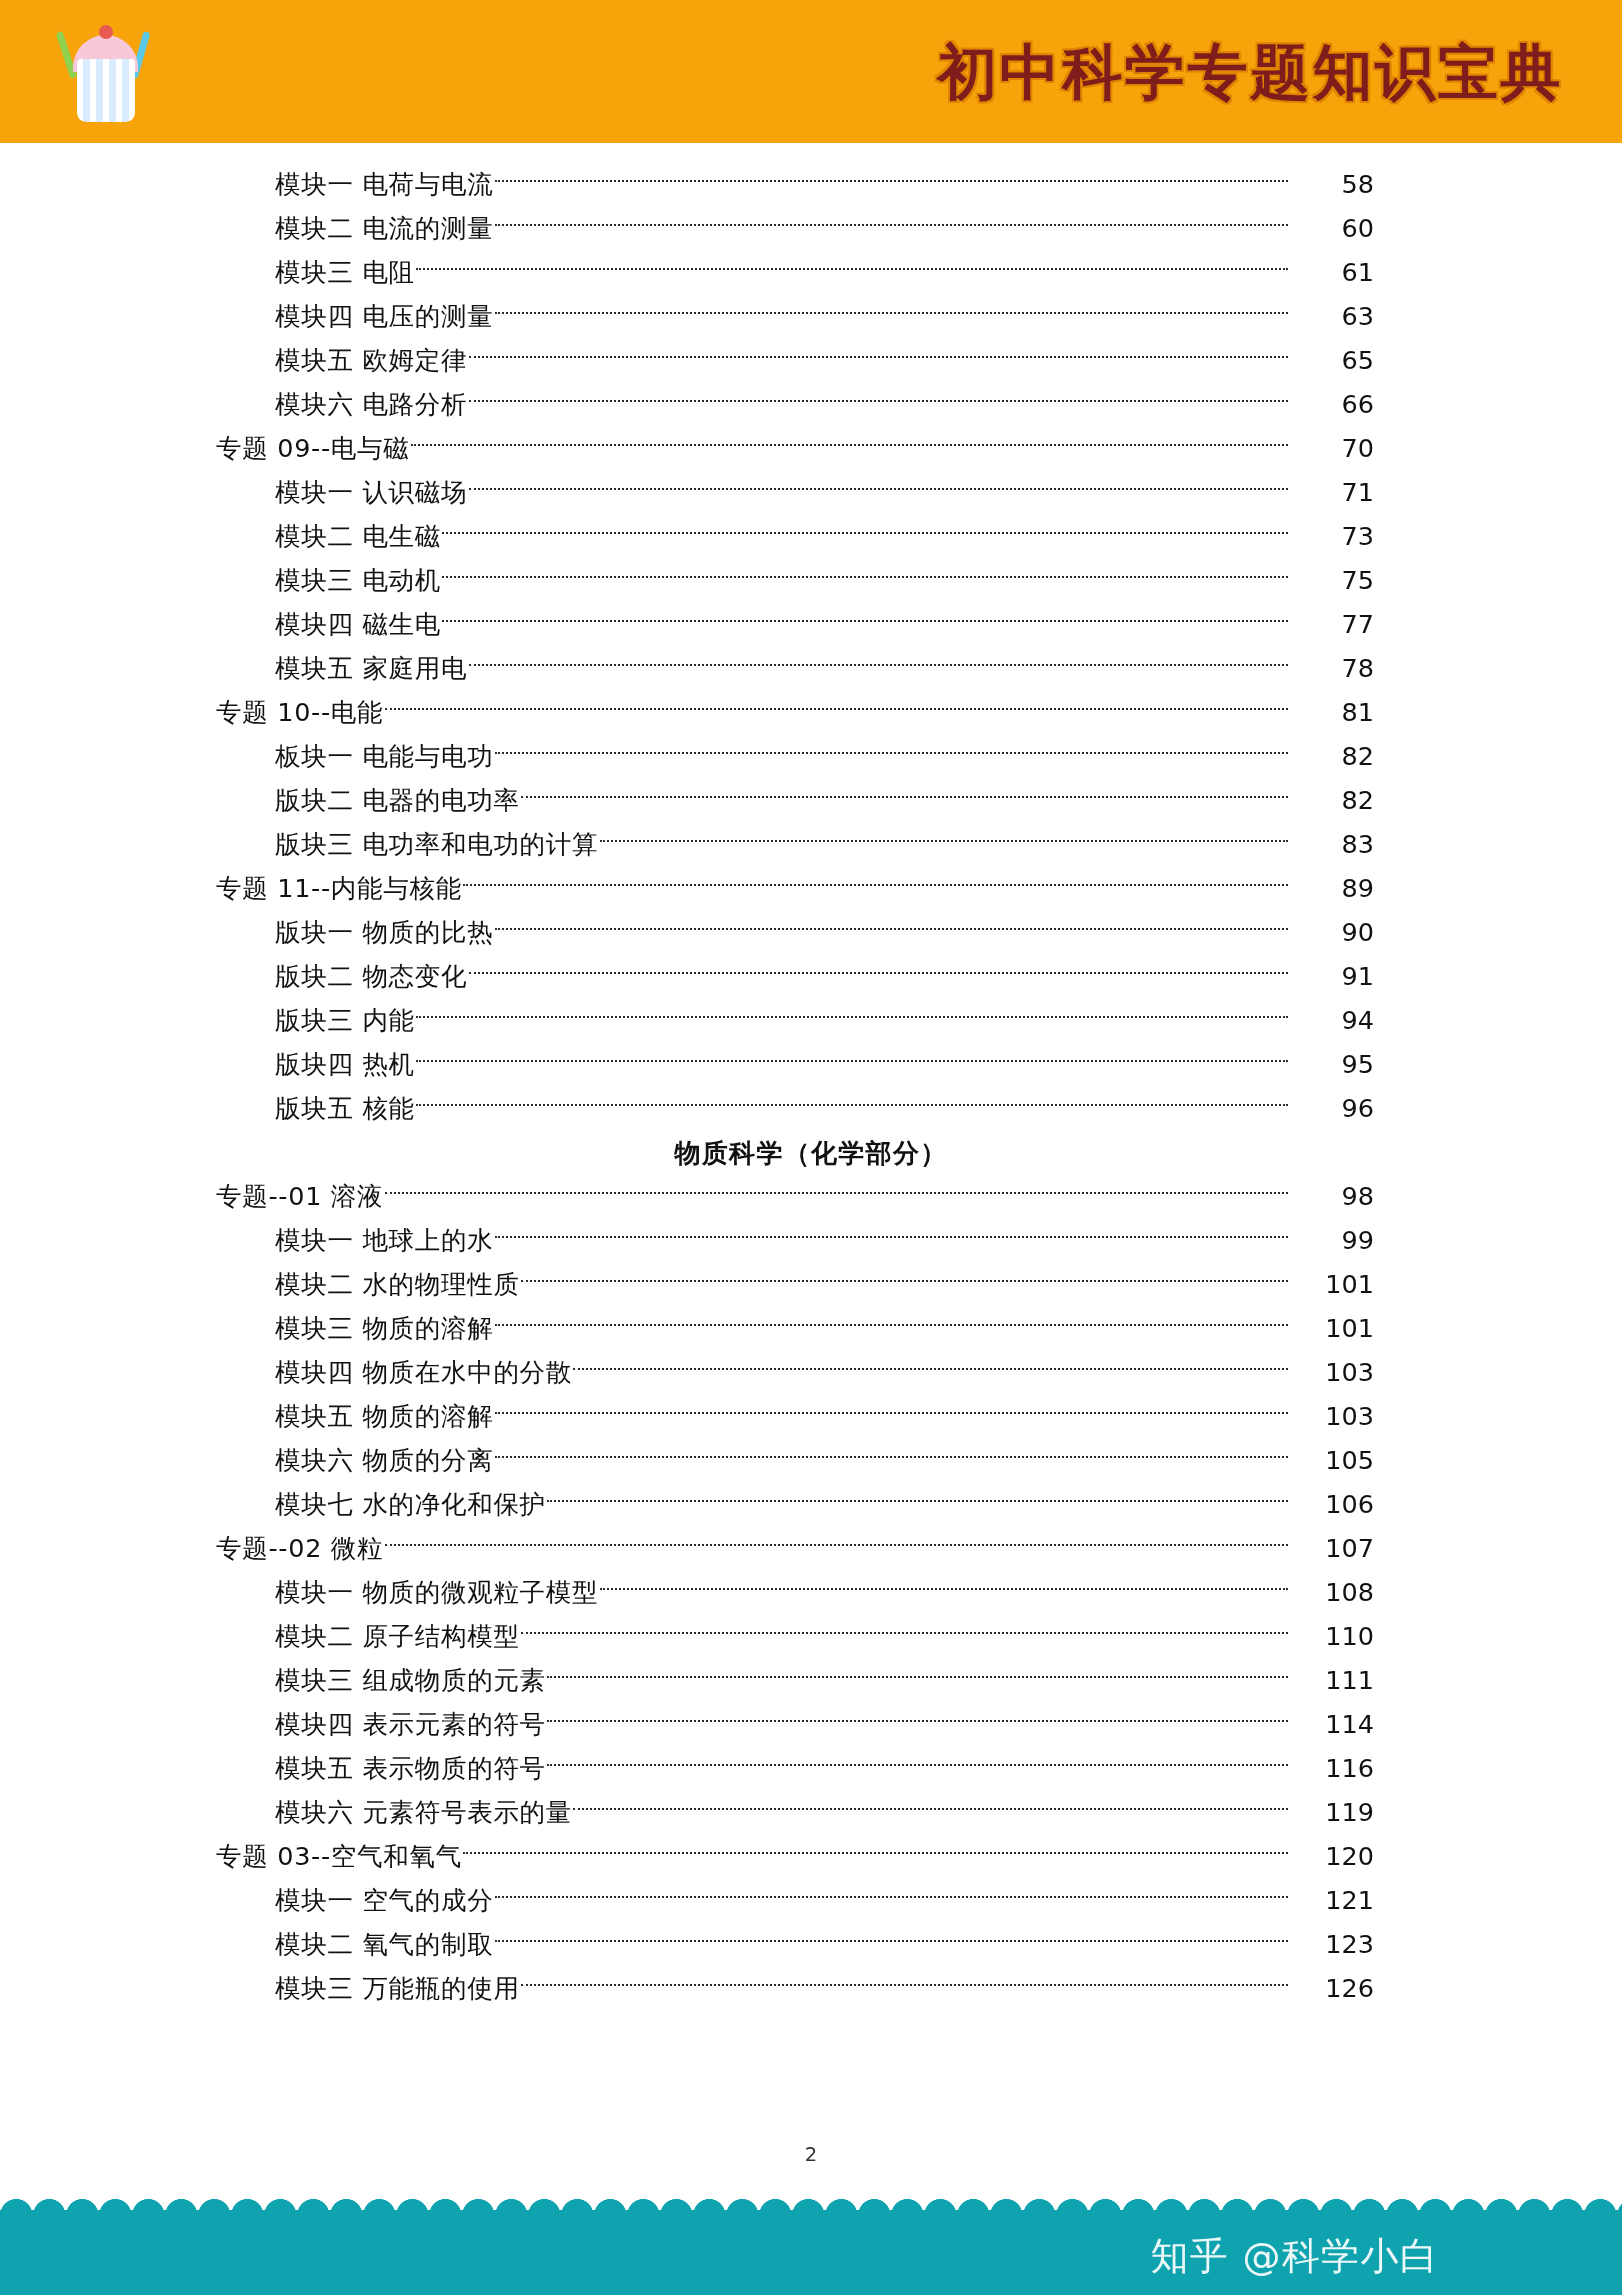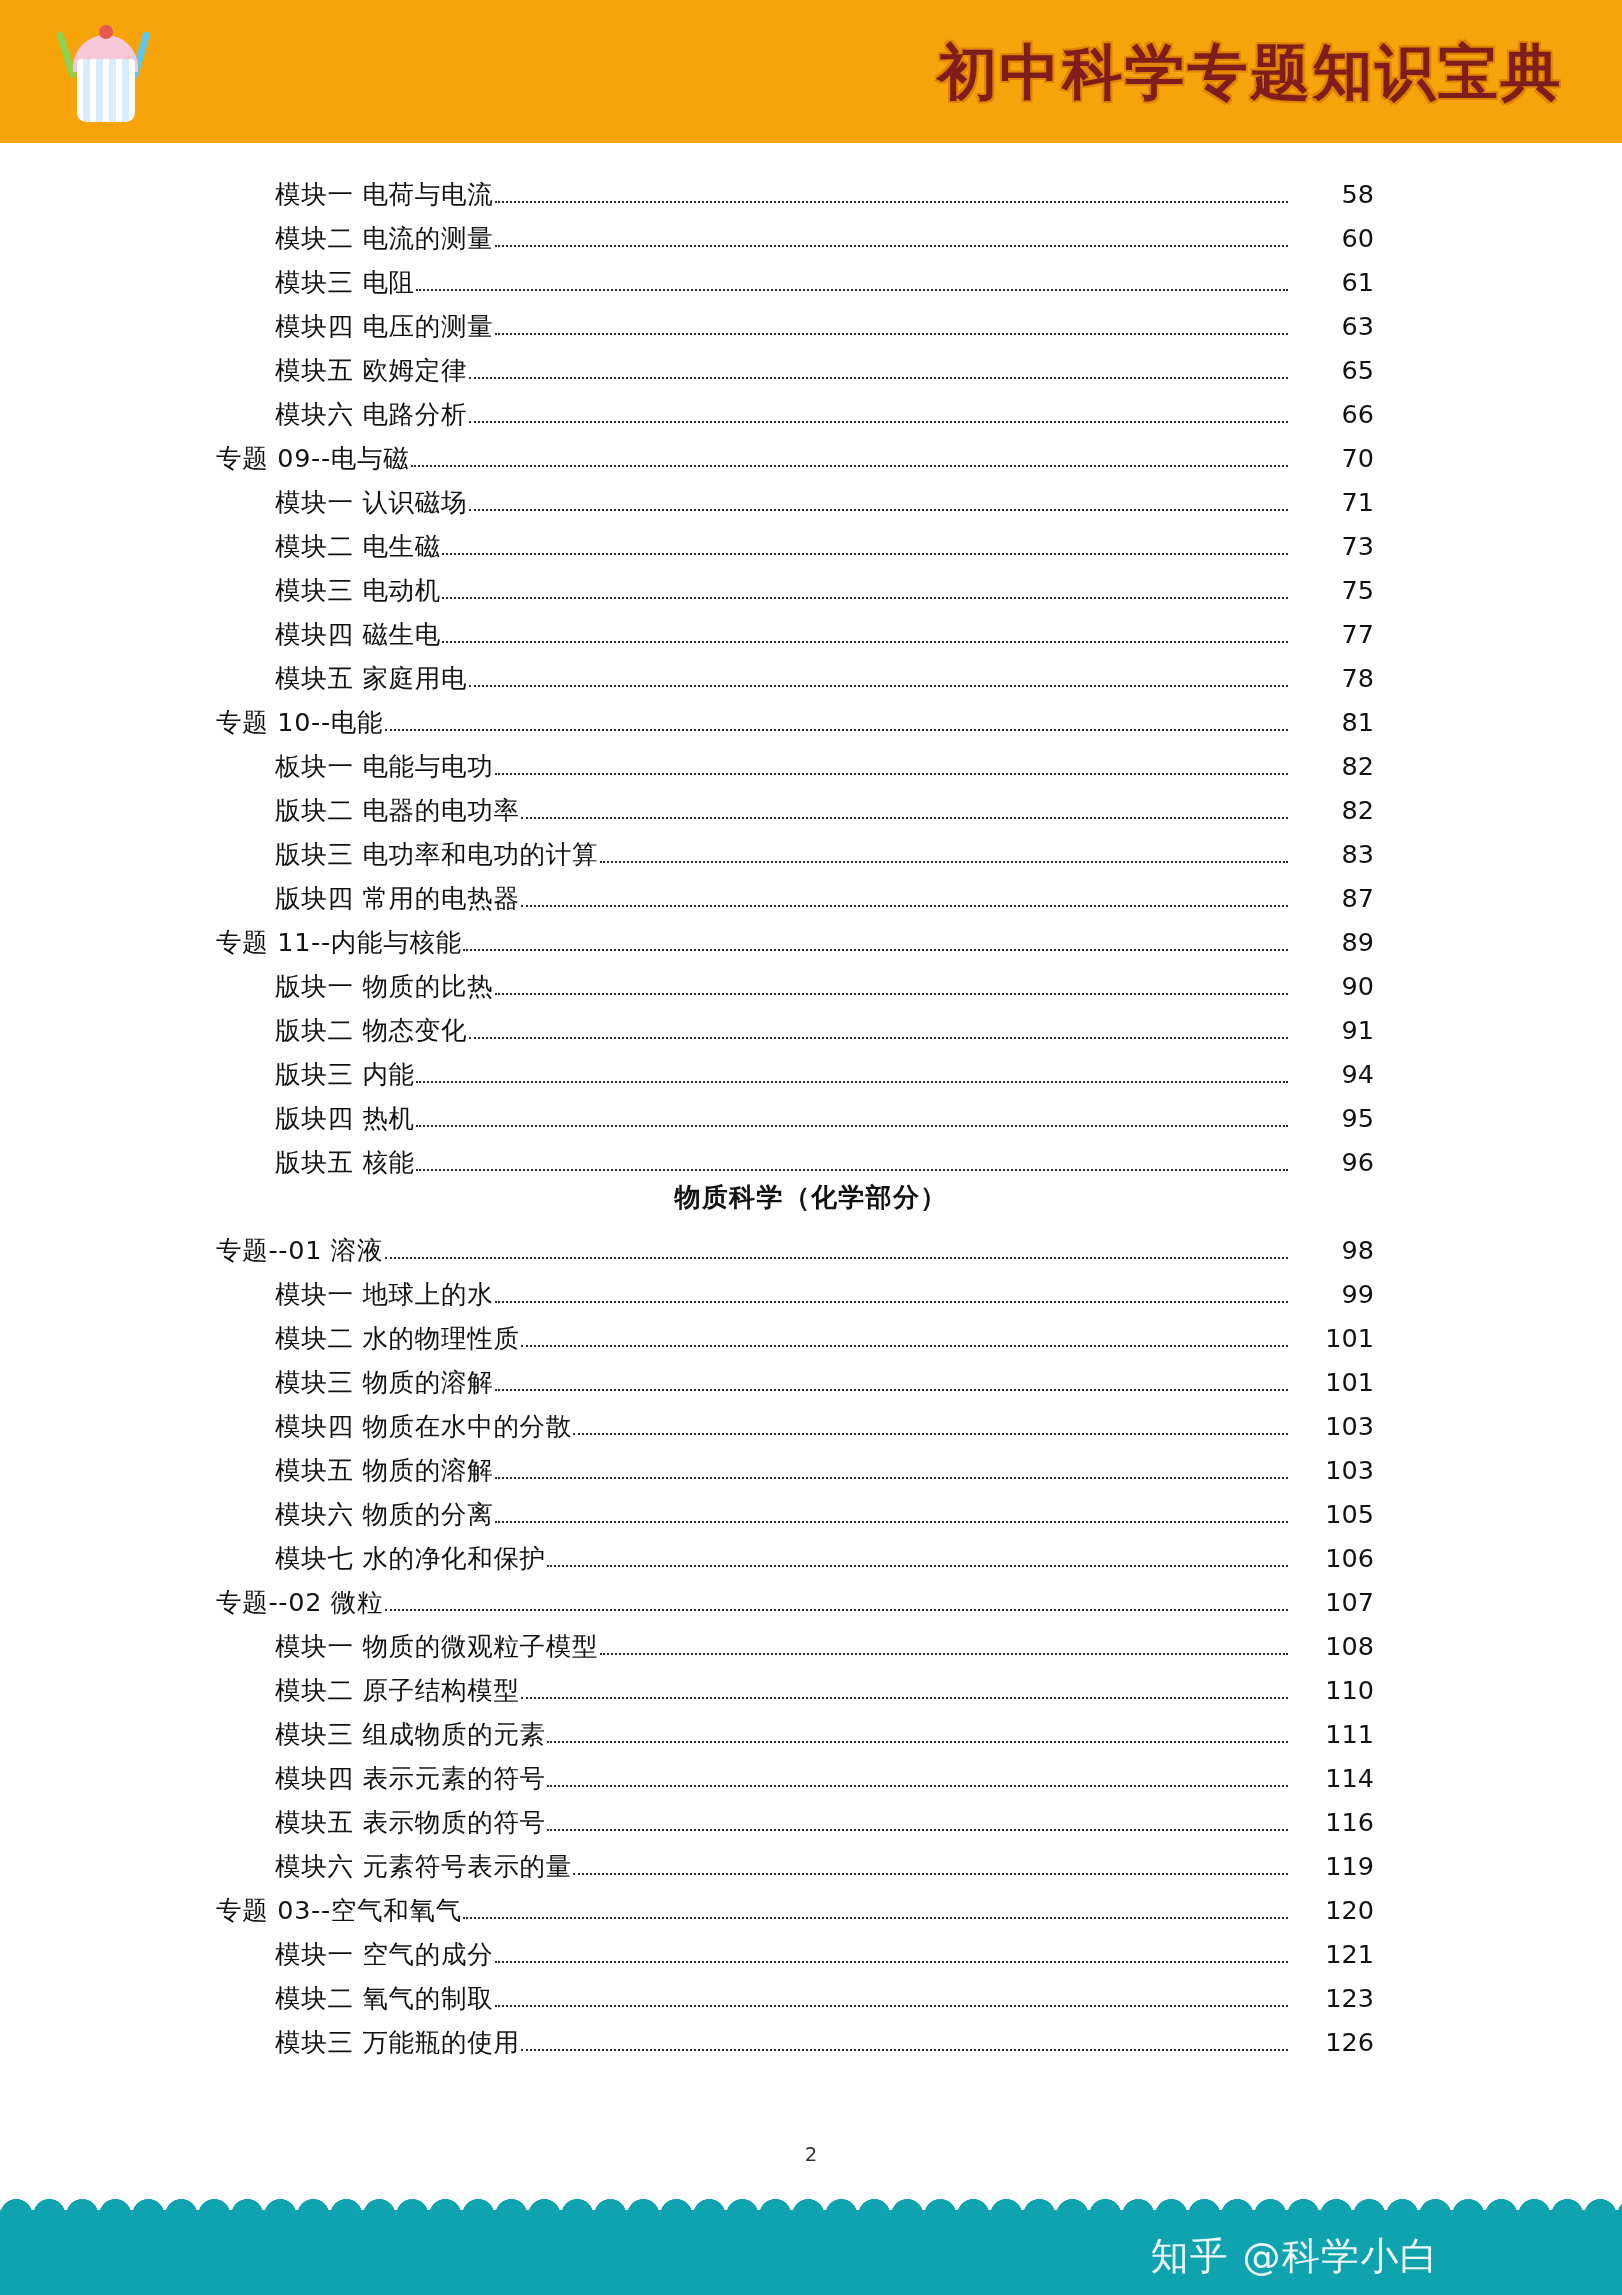--- a/index.html
+++ b/index.html
@@ -99,21 +99,21 @@
   }
   
   .toc {
     position: absolute;
     left: 0;
     top: 163px;
     width: 1622px;
   }
   .toc-row {
     display: flex;
-    align-items: flex-end;
+    align-items: center;
     font-size: 25.5px;
     color: #111111;
     line-height: 1.0;
     height: 44px;
     font-family: "DejaVu Sans", "Liberation Sans", sans-serif;
   }
   .toc-row.level-1 { padding-left: 216px; }
   .toc-row.level-2 { padding-left: 275px; }
   .toc-label {
     white-space: nowrap;
@@ -283,25 +283,20 @@
       <div class="toc-row level-2">
         <span class="toc-label">版块二  电器的电功率</span>
         <span class="toc-dots"></span>
         <span class="toc-page">82</span>
       </div>
       <div class="toc-row level-2">
         <span class="toc-label">版块三  电功率和电功的计算</span>
         <span class="toc-dots"></span>
         <span class="toc-page">83</span>
       </div>
-      <div class="toc-row level-2">
-        <span class="toc-label">版块四  常用的电热器</span>
-        <span class="toc-dots"></span>
-        <span class="toc-page">87</span>
-      </div>
       <div class="toc-row level-1">
         <span class="toc-label">专题 11--内能与核能</span>
         <span class="toc-dots"></span>
         <span class="toc-page">89</span>
       </div>
       <div class="toc-row level-2">
         <span class="toc-label">版块一  物质的比热</span>
         <span class="toc-dots"></span>
         <span class="toc-page">90</span>
       </div>

